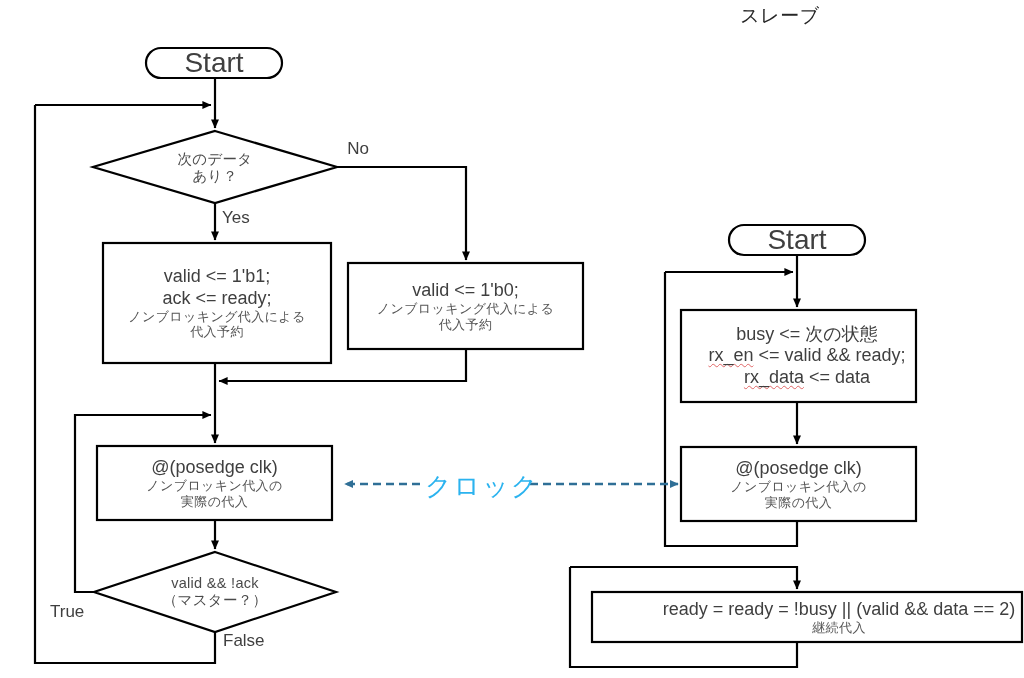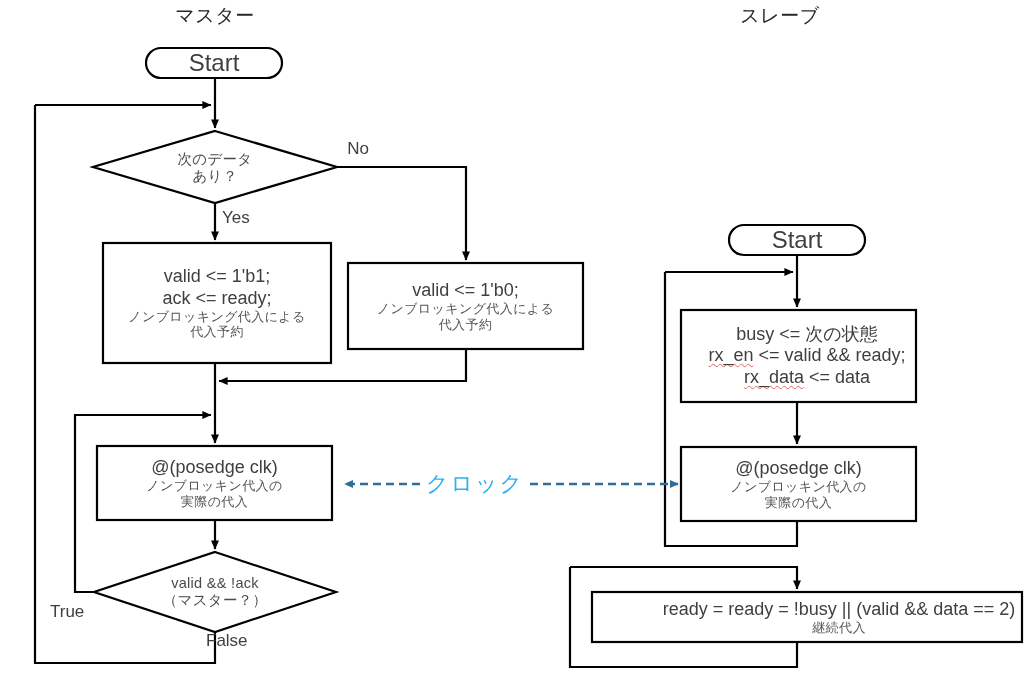--- a/index.html
+++ b/index.html
@@ -49,21 +49,21 @@
     line-height: 1.18;
     white-space: nowrap;
     pointer-events: none;
   }
   .title-txt {
     font-size: 19px;
     color: #262626;
     letter-spacing: 0.5px;
   }
   .start-txt {
-    font-size: 24px;
+    font-size: 28px;
     color: #3f3f3f;
   }
   .code-main {
     font-size: 18px;
     color: #3f3f3f;
   }
   .code-sub {
     font-size: 13px;
     color: #555555;
     letter-spacing: 0.4px;
@@ -71,21 +71,21 @@
   .diamond-txt {
     font-size: 14.5px;
     color: #4a4a4a;
     letter-spacing: 0.3px;
   }
   .edge-label {
     font-size: 17px;
     color: #3f3f3f;
   }
   .clock-txt {
-    font-size: 22px;
+    font-size: 26px;
     color: #2bb3ef;
     letter-spacing: 2px;
   }
   .spell {
     text-decoration: underline;
     text-decoration-color: #e06666;
     text-decoration-style: wavy;
     text-decoration-thickness: 1px;
     text-underline-offset: 2px;
   }
@@ -158,23 +158,20 @@
 
     <path class="conn" d="M797,521 L797,546 L665,546 L665,272"></path>
 
     <path class="conn" d="M570,567 L797,567 L797,589" marker-end="url(#arrowBlack)"></path>
     <path class="conn" d="M797,642 L797,667 L570,667 L570,567"></path>
 
     <path class="clock-line" d="M420,484 L345,484" marker-end="url(#arrowBlue)"></path>
     <path class="clock-line" d="M530,484 L678,484" marker-end="url(#arrowBlue)"></path>
   </svg>
 
-  <div class="txt title-txt blk" style="left:145px; top:4px; width:140px; height:24px;">
-    <span>マスター</span>
-  </div>
   <div class="txt title-txt blk" style="left:710px; top:4px; width:140px; height:24px;">
     <span>スレーブ</span>
   </div>
 
   <div class="txt start-txt blk" style="left:146px; top:48px; width:136px; height:30px;">
     <span>Start</span>
   </div>
 
   <div class="txt diamond-txt blk" style="left:145px; top:149px; width:140px; height:38px;">
     <span>次のデータ</span>
@@ -206,21 +203,21 @@
     <span class="code-sub">実際の代入</span>
   </div>
 
   <div class="txt diamond-txt blk" style="left:145px; top:573px; width:140px; height:38px;align-items:center;">
     <span>valid &amp;&amp; !ack</span>
     <span>（マスター？）</span>
   </div>
   <div class="txt edge-label" style="left:50px; top:602px; width:60px; text-align:left;">
     <span>True</span>
   </div>
-  <div class="txt edge-label" style="left:206px; top:631px; width:70px; text-align:left;">
+  <div class="txt edge-label" style="left:223px; top:631px; width:70px; text-align:left;">
     <span>False</span>
   </div>
 
   <div class="txt start-txt blk" style="left:729px; top:225px; width:136px; height:30px;">
     <span>Start</span>
   </div>
 
   <div class="txt blk" style="left:681px; top:310px; width:252px; height:92px;border-radius:9px;">
     <span class="code-main">busy &lt;= 次の状態</span>
     <span class="code-main">

